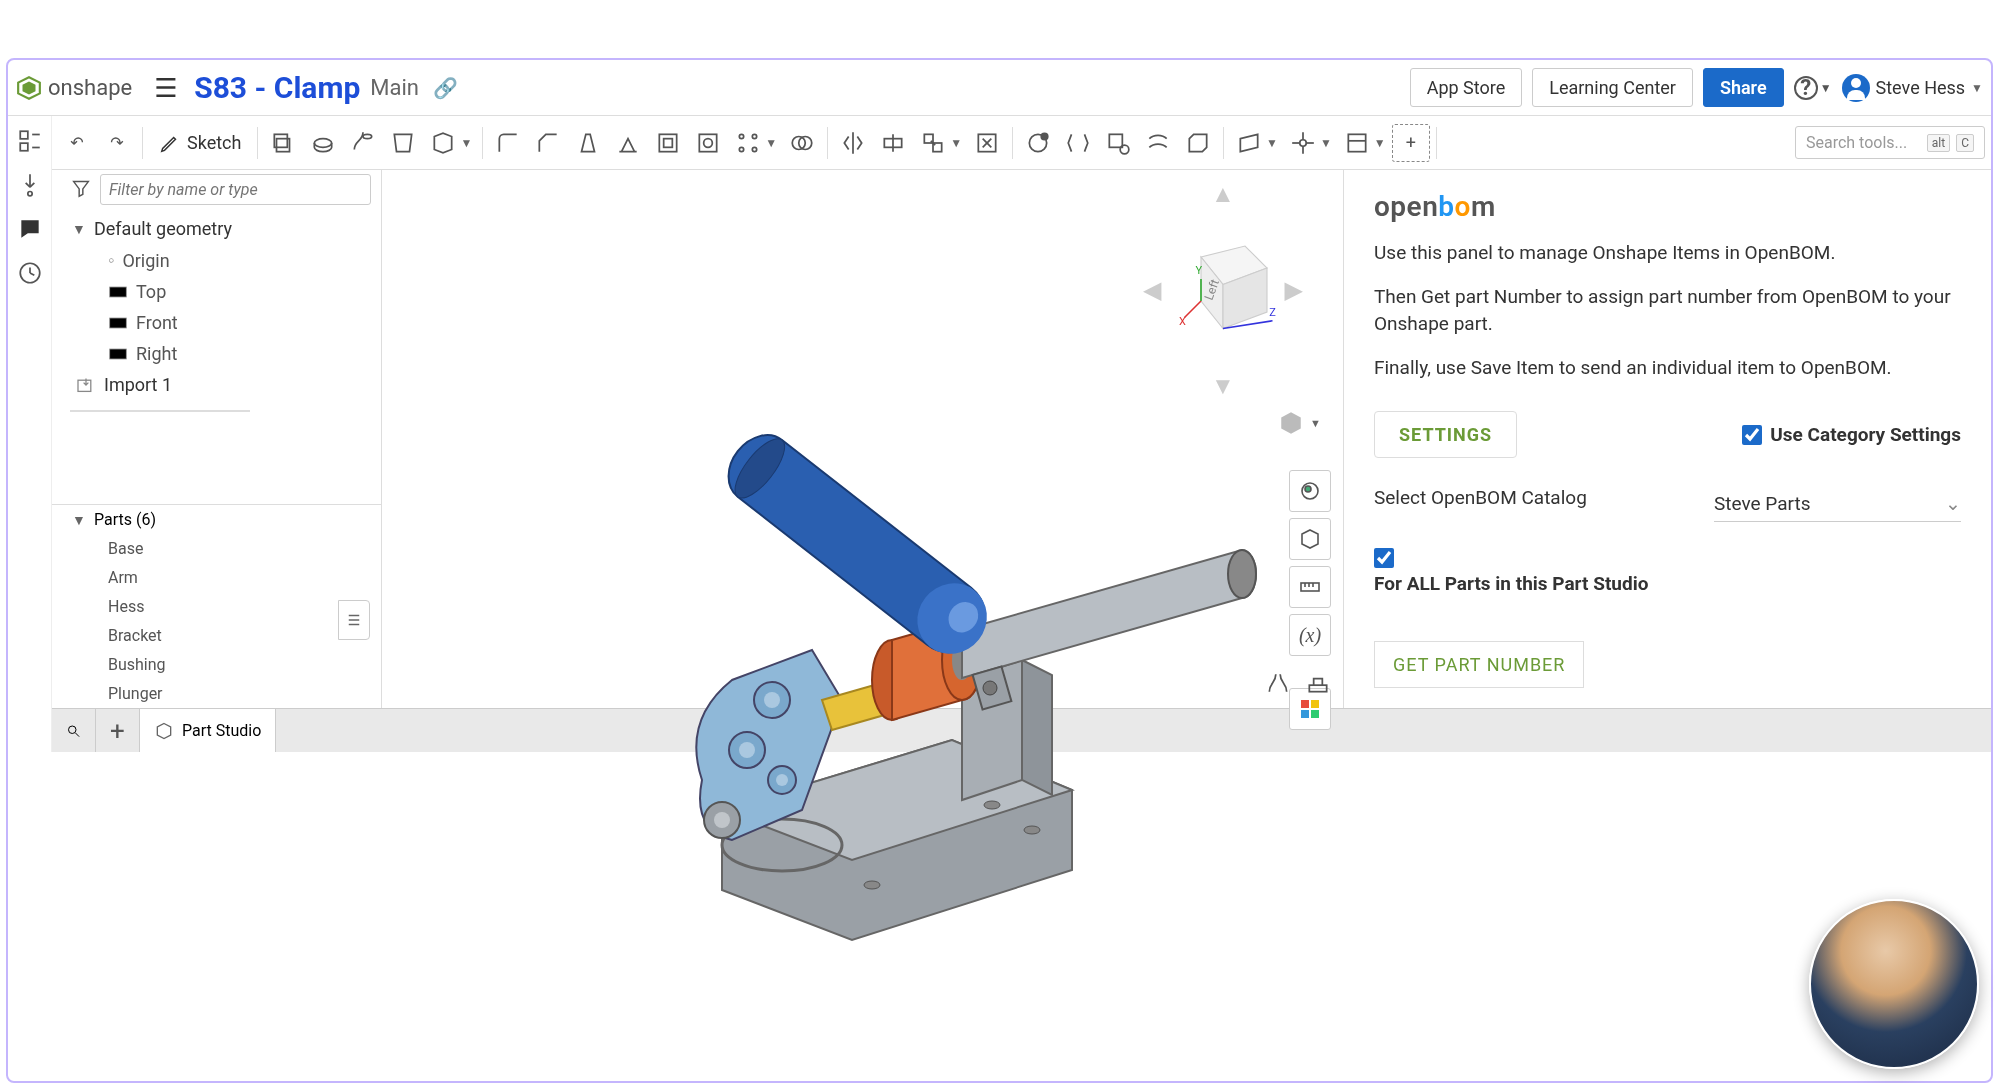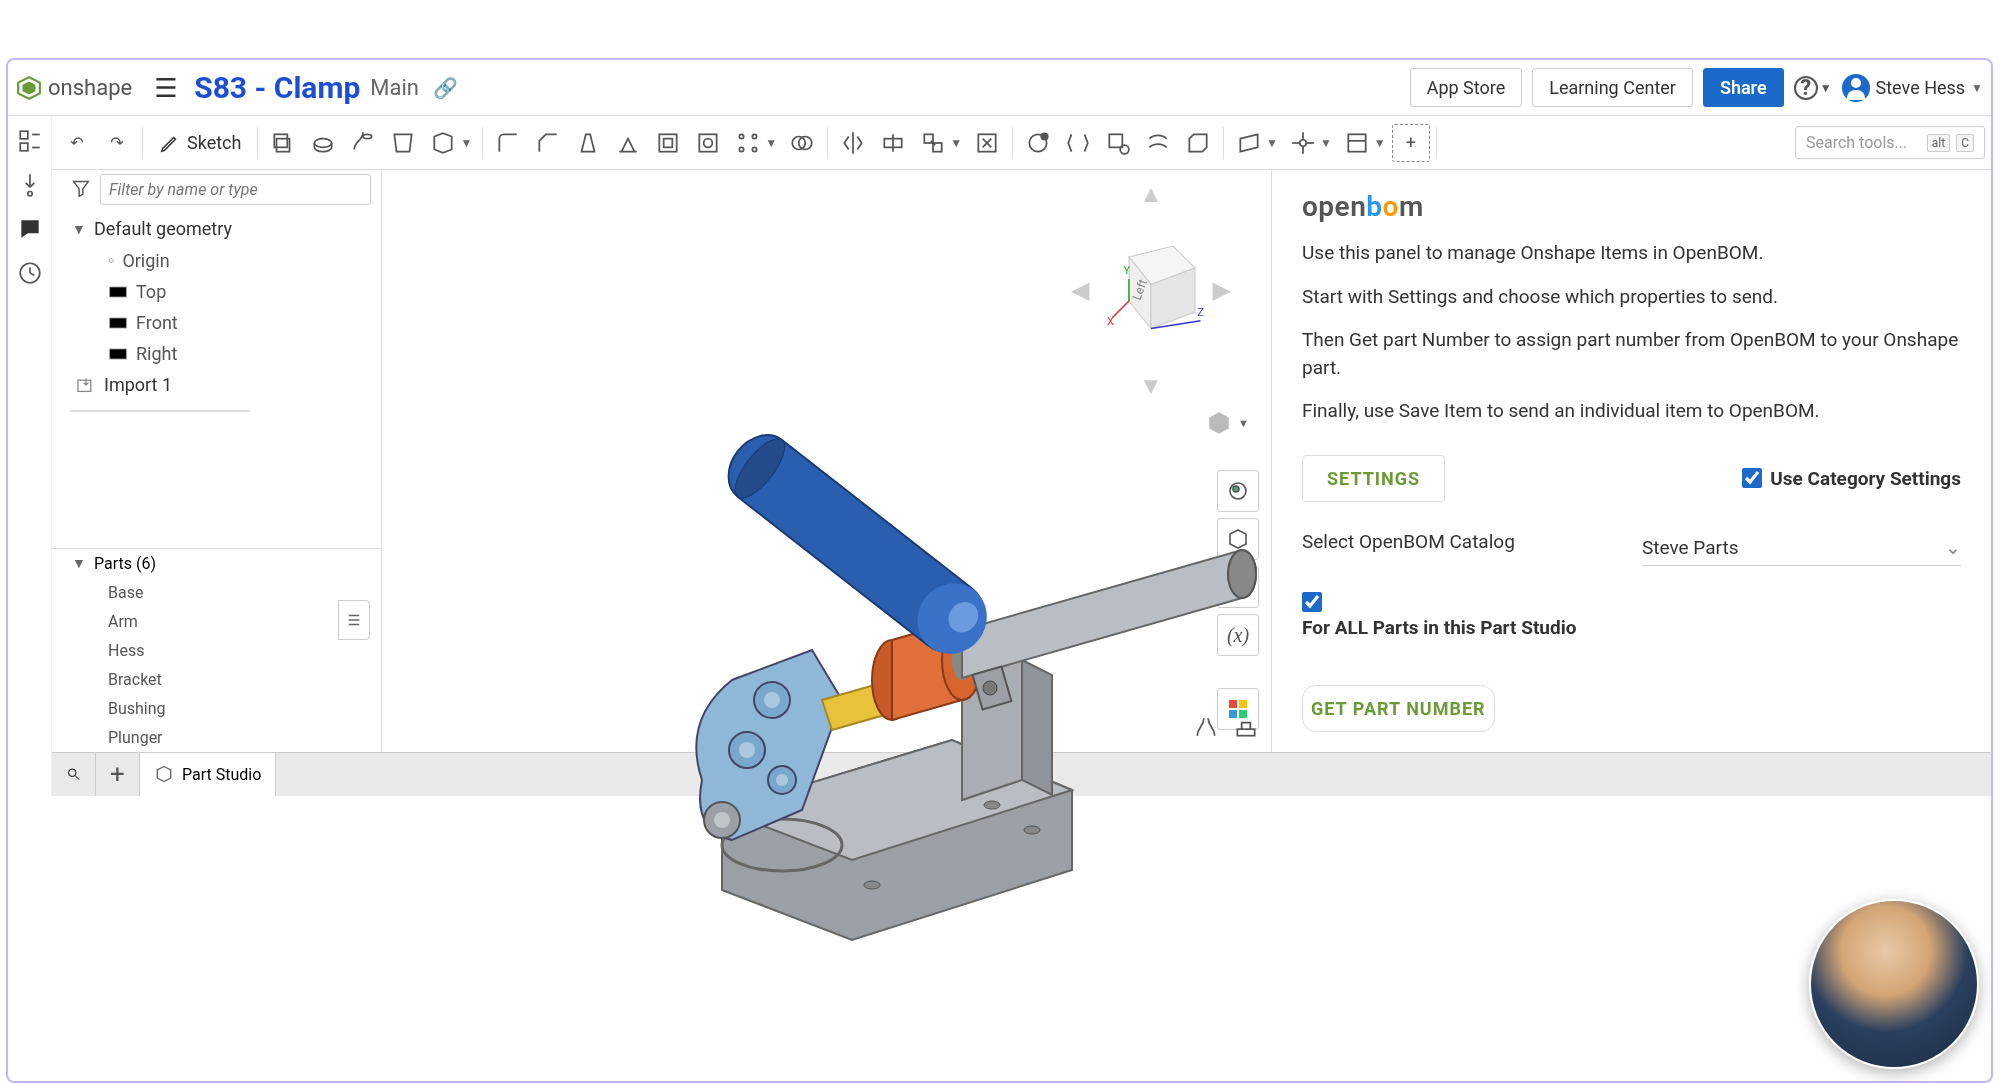--- a/index.html
+++ b/index.html
@@ -61,32 +61,32 @@
   .canvas { flex: 1; position: relative; background: #fff; }
   .view-cube { position: absolute; top: 10px; right: 40px; width: 160px; height: 220px; display:flex; align-items:center; justify-content:center;}
   .cube-arrows { position:absolute; font-size:24px; color:#ccc;}
   .view-controls { position: absolute; right: 12px; top: 300px; display: flex; flex-direction: column; gap: 6px; }
   .vc-btn { width: 42px; height: 42px; border: 1px solid #ccc; background: #fff; border-radius: 3px; display:flex; align-items:center; justify-content:center; color:#555; font-size:20px; cursor:pointer;}
   .vc-btn.color { border:1px solid #ccc; }
   .canvas-bottom-icons { position: absolute; bottom: 12px; right: 12px; display: flex; gap: 14px; }
   .cbi { width: 26px; height: 26px; color: #555; cursor:pointer;}
   
   
-  .right { width: 720px; border-left: 1px solid #ddd; padding: 20px 30px; display:flex; flex-direction:column; gap:16px; font-size:19px; color:#333;}
+  .right { width: 648px; border-left: 1px solid #ddd; padding: 20px 30px; display:flex; flex-direction:column; gap:16px; font-size:19px; color:#333;}
   .ob-logo { font-size: 28px; font-weight: 600; letter-spacing: 0.5px; } .ob-logo .b { color:#2196f3;} .ob-logo .o { color:#ff9800;} .ob-logo .t { color:#555;}
   .right p { line-height: 1.45; }
   .settings-row { display: flex; align-items: center; gap: 60px; margin-top: 14px;}
   .settings-btn { border: 1px solid #ddd; background:#fff; padding: 12px 24px; font-size: 18px; font-weight: 700; letter-spacing: 1px; color: #6b9b37; border-radius: 4px; cursor:pointer;}
   .use-cat { display:flex; align-items:center; gap:8px; font-weight:700; margin-left:auto;}
   .chk { width:20px; height:20px; accent-color:#1b6ac9;}
   .catalog-row { display:flex; align-items:flex-start; margin-top:12px; }
   .catalog-label { width: 340px; }
   .catalog-select { flex:1; border:none; border-bottom:1px solid #ccc; padding: 6px 0; font-size:19px; display:flex; justify-content:space-between; align-items:center; cursor:pointer;}
   .allparts { display:flex; align-items:flex-start; flex-direction:column; gap:4px; margin-top:10px;}
-  .get-pn { align-self:flex-start; border:1px solid #ddd; background:#fff; padding:12px 8px; font-size:18px; font-weight:700; letter-spacing:1px; color:#6b9b37; border-radius:14px; margin-top:30px; cursor:pointer;}
+  .get-pn { align-self:flex-start; border:1px solid #ddd; background:#fff; padding:12px 18px; font-size:18px; font-weight:400; letter-spacing:1px; color:#6b9b37; border-radius:0; margin-top:30px; cursor:pointer;}
   
   
   .footer { height: 44px; border-top: 1px solid #ccc; background: #e9e9e9; display: flex; align-items: stretch; }
   .ftab { display:flex; align-items:center; padding: 0 14px; border-right:1px solid #ccc; background:#e9e9e9; cursor:pointer;}
   .ftab.active { background:#fff; }
   .ftab-icon { width:20px; margin-right:8px; color:#666;}
   
   
   .webcam { position:absolute; bottom:14px; right:20px; width:170px; height:170px; border-radius:50%; background: radial-gradient(circle at 45% 30%, #e8c9a8 0%, #d4a574 30%, #2a4060 55%, #1a2840 100%); border: 2px solid #fff; box-shadow: 0 4px 16px rgba(0,0,0,0.3); z-index:10;}
   
@@ -530,21 +530,20 @@
               <ellipse cx="0" cy="36" rx="14" ry="36" fill="#234a8a" stroke="#1a3a70"></ellipse>
             </g>
           </svg>
         </div>
 
         <div class="right">
           <div class="ob-logo">
             <span class="t">open</span><span class="b">b</span><span class="o">o</span><span class="t">m</span>
           </div>
           <p>Use this panel to manage Onshape Items in OpenBOM.</p>
-          <p>Start with Settings and choose which properties to send.</p>
           <p>Then Get part Number to assign part number from OpenBOM to your Onshape part.</p>
           <p>Finally, use Save Item to send an individual item to OpenBOM.</p>
           <div class="settings-row">
             <button class="settings-btn">SETTINGS</button>
             <label class="use-cat">
               <input type="checkbox" class="chk" checked="" style="">
               <span>Use Category Settings</span>
             </label>
           </div>
           <div class="catalog-row">

